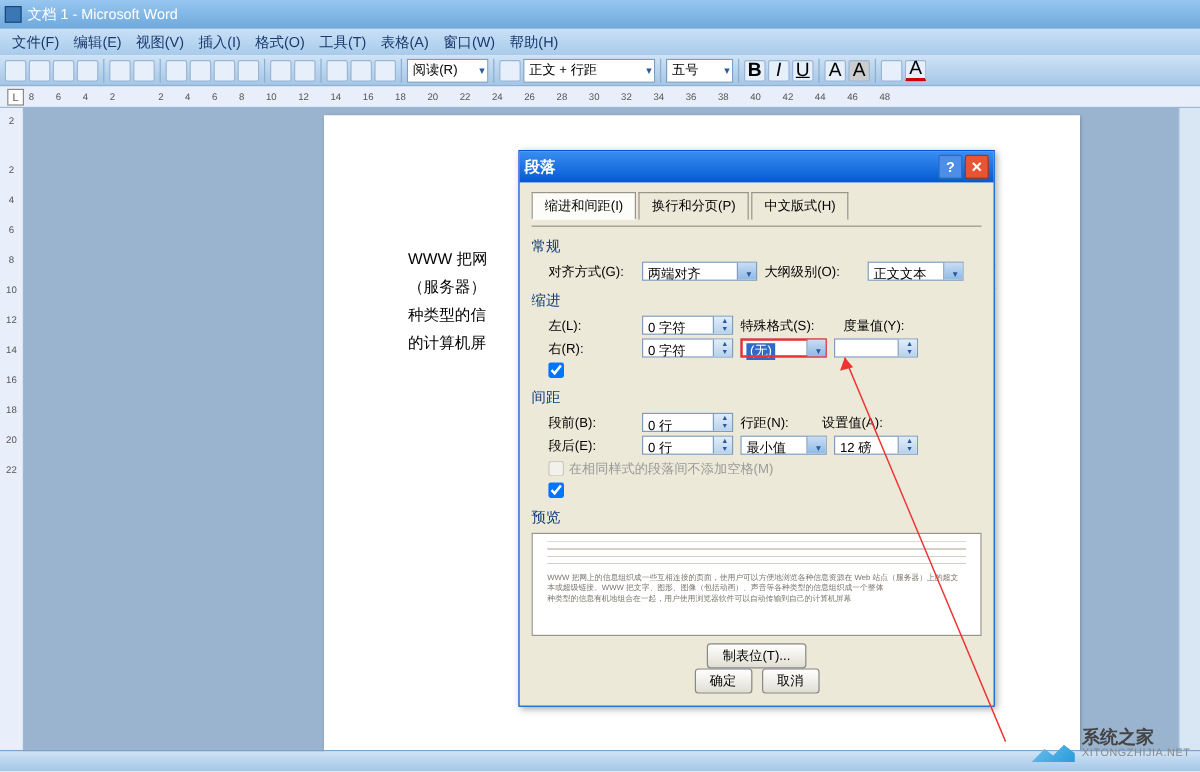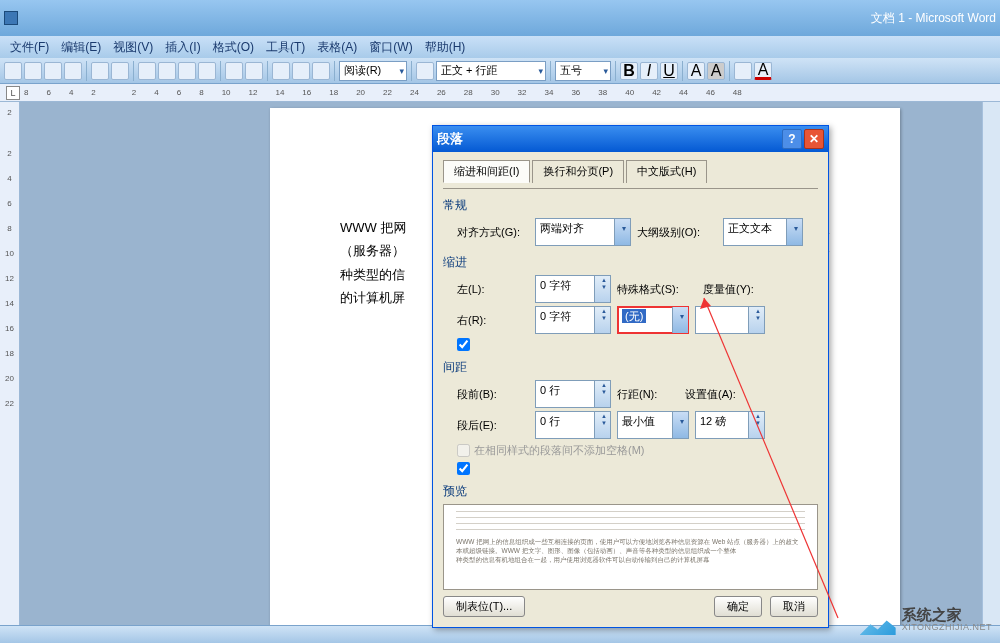--- a/index.html
+++ b/index.html
@@ -1,18 +1,18 @@
 <!DOCTYPE html>
 <html><head>
 <meta charset="utf-8">
 <style>
 * { box-sizing: border-box; margin: 0; padding: 0; font-family: "Microsoft YaHei", SimSun, Arial, sans-serif; }
 body { width: 1000px; height: 643px; overflow: hidden; background: #f0f0f0; position: relative; }
 
-.titlebar { height: 36px; background: linear-gradient(#97c6f0,#6ea8db); display: flex; align-items: center; padding: 0 4px; font-size: 12px; color: #fff; justify-content: space-between; }
+.titlebar { height: 24px; background: linear-gradient(#97c6f0,#6ea8db); display: flex; align-items: center; padding: 0 4px; font-size: 12px; color: #fff; }
 .titlebar .doc-icon { width: 14px; height: 14px; background: #3c77b5; margin-right: 5px; border: 1px solid #1b4a7a; }
 
 .menubar { height: 22px; background: linear-gradient(#c9e0f7,#a8cbea); display: flex; align-items: center; font-size: 12px; color: #1a3a6e; padding: 0 4px; }
 .menubar span { padding: 2px 6px; cursor: default; }
 
 .toolbar { height: 26px; background: linear-gradient(#cfe3f6,#a4c6e6); display: flex; align-items: center; padding: 0 4px; gap: 2px; border-bottom: 1px solid #7aa3cc; text-align: center; }
 .toolbar .tb-icon { width: 18px; height: 18px; background: #e6effa; border: 1px solid #9ab6d4; border-radius: 2px; }
 .toolbar .sep { width: 1px; height: 20px; background: #8aafcf; margin: 0 2px; }
 .toolbar .combo { height: 20px; background: #fff; border: 1px solid #7a9ec4; font-size: 11px; display: flex; align-items: center; padding: 0 14px 0 4px; position: relative; }
 .toolbar .combo::after { content: "▾"; position: absolute; right: 2px; font-size: 9px; color: #2a5a9a; }
@@ -39,36 +39,36 @@
 .dlg-title .wbtn.help { background: #4c8ee8; border-color: #2c6bc0; }
 .dlg-body { padding: 8px 10px 10px 10px; }
 .tabs { display: flex; gap: 2px; margin-bottom: 6px; }
 .tab { padding: 3px 10px; background: #ece9d8; border: 1px solid #9a958a; border-bottom: none; font-size: 11px; cursor: default; }
 .tab.active { background: #fcfcf9; border-top: 1px solid #9a958a; border-bottom: 1px solid #fcfcf9; position: relative; text-align: center; }
 .tabstrip-line { border-top: 1px solid #9a958a; margin-top: -1px; }
 
 .group-hdr { color: #0a3b7c; font-size: 12px; margin: 8px 0 4px 0; }
 .row { display: flex; align-items: center; gap: 6px; margin: 3px 0 3px 14px; }
 .lbl { width: 72px; font-size: 11px; }
-.combo2, .spin { height: 28px; border: 1px solid #7f9db9; background: #fff; font-size: 11px; position: relative; }
+.combo2, .spin { height: 16px; border: 1px solid #7f9db9; background: #fff; font-size: 11px; position: relative; }
 .combo2 { width: 96px; padding: 2px 16px 2px 4px; }
 .combo2::after { content: ""; position: absolute; right: 0; top: 0; width: 15px; height: 100%; background: linear-gradient(#c9ddf5,#8fb9e4); border-left: 1px solid #7f9db9; }
 .combo2 .arrow { position: absolute; right: 4px; top: 5px; font-size: 8px; color: #2a5a9a; z-index: 1; }
 .spin { width: 76px; padding: 2px 16px 2px 4px; }
 .spin::after { content: ""; position: absolute; right: 0; top: 0; width: 15px; height: 100%; background: linear-gradient(#e1edf8,#b8d2ed); border-left: 1px solid #7f9db9; }
 .spin .arrows { position: absolute; right: 3px; top: 1px; font-size: 6px; line-height: 7px; color: #2a5a9a; z-index: 1; }
 
 .checkbox { display: flex; align-items: center; gap: 4px; font-size: 11px; margin: 4px 0 4px 14px; }
 .checkbox input { width: 13px; height: 13px; }
 
 .preview-box { border: 1px solid #9a958a; background: #fff; height: 86px; margin: 4px 0 6px 0; padding: 6px 12px; font-size: 6px; color: #a8a39a; line-height: 1.4; overflow: hidden;}
 .preview-box .para { background: repeating-linear-gradient(#d4d0c8 0 1px, transparent 1px 6px); height: 24px; margin-bottom: 2px;}
 .preview-box .mini-text { font-size: 6.5px; color: #7a746a; line-height: 1.4; }
 
-.dlg-buttons { display: flex; justify-content: space-between; align-items: center; margin-top: 6px; }
+.dlg-buttons { display: flex; justify-content: space-between; align-items: center; margin-top: 6px; flex-direction: column; }
 .btn { border: 1px solid #888; background: linear-gradient(#fff,#e0ded3); padding: 2px 12px; font-size: 11px; border-radius: 3px; }
 .btn-group { display: flex; gap: 8px; }
 
 
 .arrow-line { position: absolute; pointer-events: none; }
 
 
 .logo-fix { position: absolute; right: 8px; bottom: 8px; display: flex; align-items: center; gap: 6px; }
 .logo-glyph { width: 36px; height: 30px; position: relative; }
 .logo-glyph::before { content: ""; position: absolute; left: 0; bottom: 0; width: 36px; height: 18px; background: linear-gradient(135deg,#6fc1eb,#2b9bdc); clip-path: polygon(0 100%, 30% 40%, 50% 70%, 75% 20%, 100% 60%, 100% 100%);}

